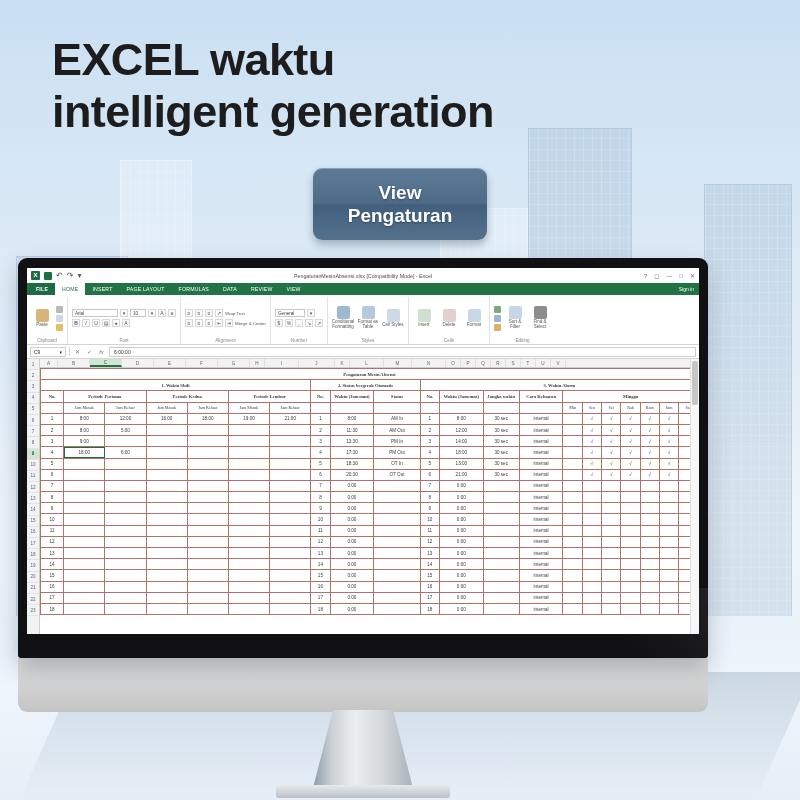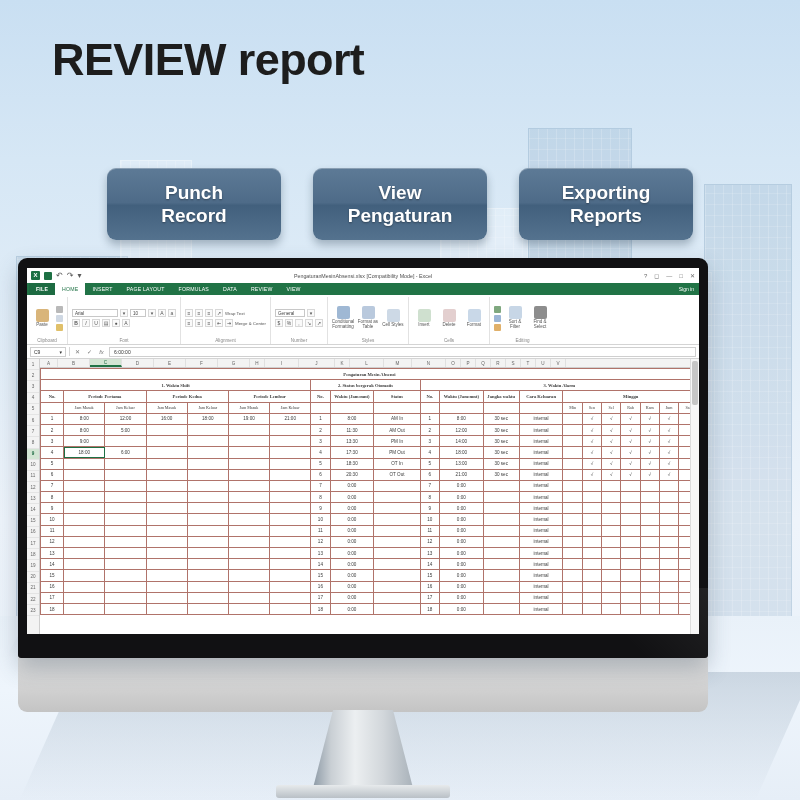--- a/index.html
+++ b/index.html
@@ -176,40 +176,29 @@
       <div class="glassgrid"></div>
     </div>
   <div class="bld dark" style="left:88%;width:11%;height:55%;">
       <div class="glassgrid"></div>
     </div>
   <div class="horiz"></div>
   <div class="floorshadow"></div>
 </div>
 
 <div id="headline">
-  <div class="l">REVIEW report</div>
+  <div class="l">EXCEL waktu</div>
+  <div class="l">intelligent generation</div>
 </div>
 
 <div id="pills">
-  <div class="pill">
-    <div>
-      <span>Punch</span>
-      <span>Record</span>
-    </div>
-  </div>
   <div class="pill">
     <div>
       <span>View</span>
       <span>Pengaturan</span>
-    </div>
-  </div>
-  <div class="pill">
-    <div>
-      <span>Exporting</span>
-      <span>Reports</span>
     </div>
   </div>
 </div>
 
 <div id="deskshadow"></div>
 <div id="monitor">
   <div id="bezel">
     <div id="screen">
 
       <div id="excel">

